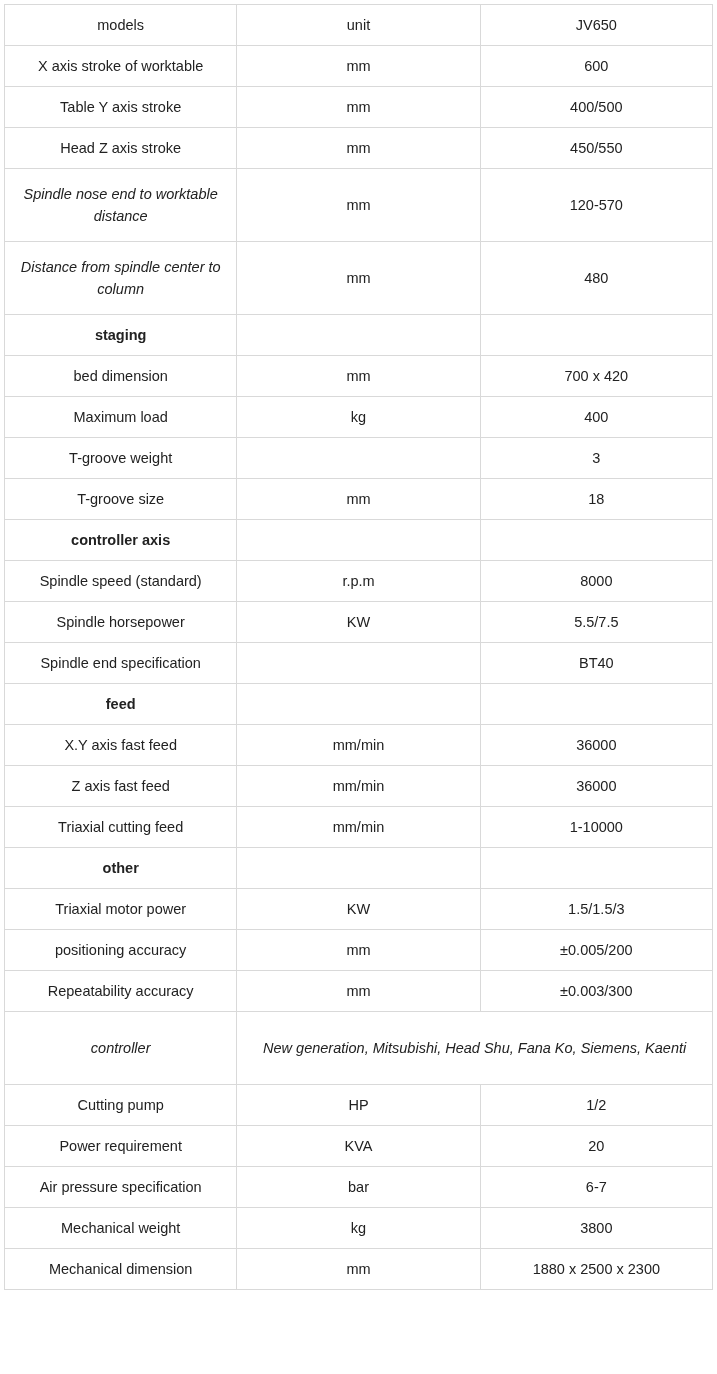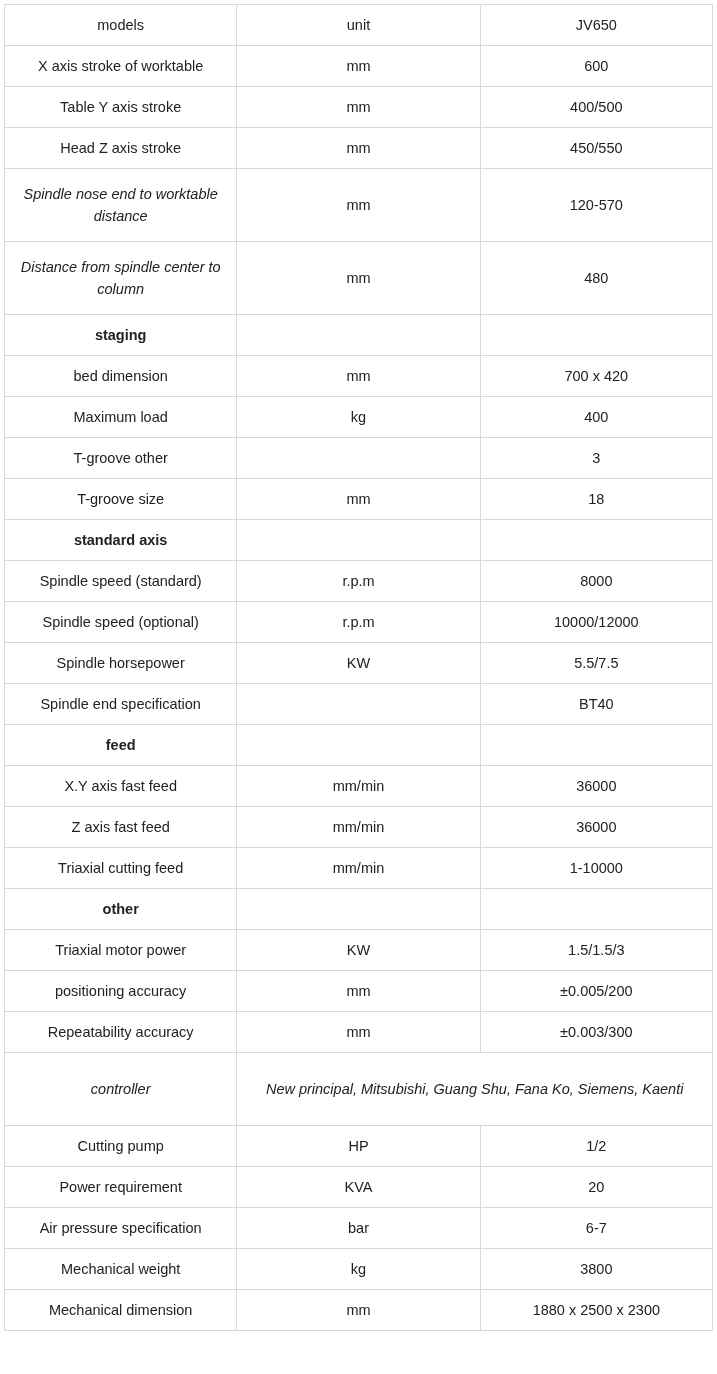--- a/index.html
+++ b/index.html
@@ -95,45 +95,40 @@
         <td>bed dimension</td>
         <td>mm</td>
         <td>700 x 420</td>
       </tr>
       <tr class="row-normal">
         <td>Maximum load</td>
         <td>kg</td>
         <td>400</td>
       </tr>
       <tr class="row-normal">
-        <td>T-groove other</td>
+        <td>T-groove weight</td>
         <td></td>
         <td>3</td>
       </tr>
       <tr class="row-normal">
         <td>T-groove size</td>
         <td>mm</td>
         <td>18</td>
       </tr>
       <tr class="row-section">
-        <td class="section-cell">standard axis</td>
+        <td class="section-cell">controller axis</td>
         <td></td>
         <td></td>
       </tr>
       <tr class="row-normal">
         <td>Spindle speed (standard)</td>
         <td>r.p.m</td>
         <td>8000</td>
       </tr>
       <tr class="row-normal">
-        <td>Spindle speed (optional)</td>
-        <td>r.p.m</td>
-        <td>10000/12000</td>
-      </tr>
-      <tr class="row-normal">
         <td>Spindle horsepower</td>
         <td>KW</td>
         <td>5.5/7.5</td>
       </tr>
       <tr class="row-normal">
         <td>Spindle end specification</td>
         <td></td>
         <td>BT40</td>
       </tr>
       <tr class="row-section">
@@ -171,21 +166,21 @@
         <td>mm</td>
         <td>±0.005/200</td>
       </tr>
       <tr class="row-normal">
         <td>Repeatability accuracy</td>
         <td>mm</td>
         <td>±0.003/300</td>
       </tr>
       <tr class="row-tall">
         <td class="wrap-cell">controller</td>
-        <td colspan="2" class="wrap-cell">New principal, Mitsubishi, Guang Shu, Fana Ko, Siemens, Kaenti</td>
+        <td colspan="2" class="wrap-cell">New generation, Mitsubishi, Head Shu, Fana Ko, Siemens, Kaenti</td>
       </tr>
       <tr class="row-normal">
         <td>Cutting pump</td>
         <td>HP</td>
         <td>1/2</td>
       </tr>
       <tr class="row-normal">
         <td>Power requirement</td>
         <td>KVA</td>
         <td>20</td>

